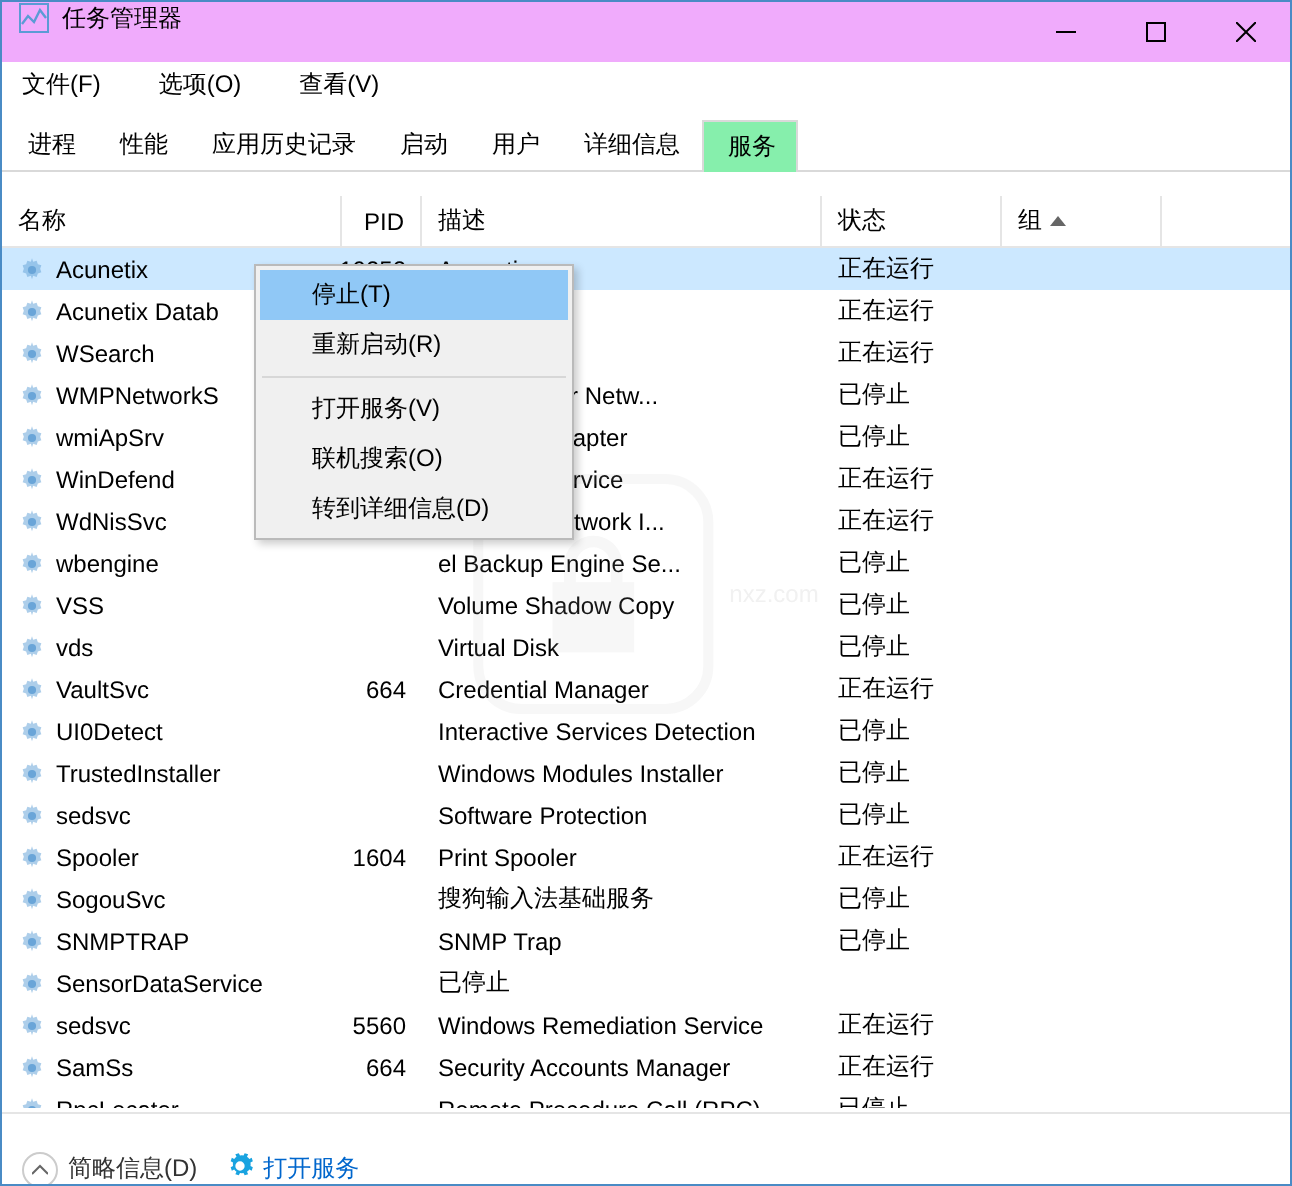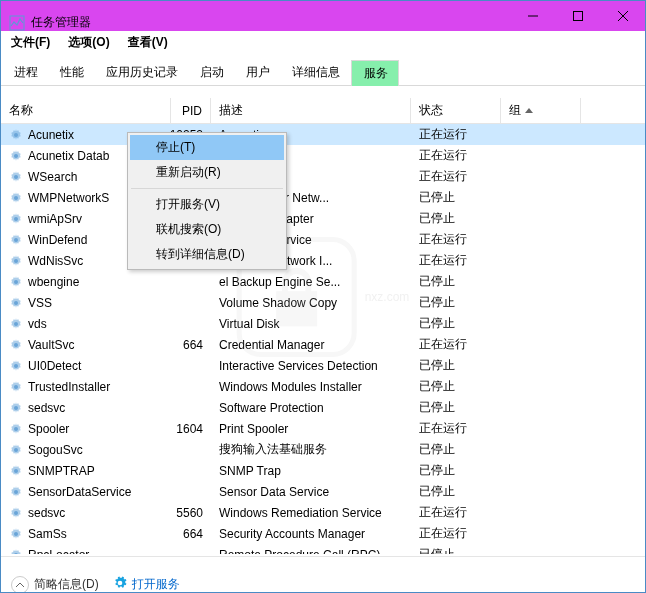--- a/index.html
+++ b/index.html
@@ -1,24 +1,24 @@
 <!DOCTYPE html>
 <html><head>
 <meta charset="utf-8">
 <style>
 * { margin: 0; padding: 0; box-sizing: border-box; font-family: "Microsoft YaHei", "Segoe UI", sans-serif; font-size: 12px; }
 body { width: 646px; height: 593px; background: #fff; border: 1px solid #4a8bc5; position: relative; overflow: hidden; }
 
-.titlebar { height: 30px; display: flex; align-items: flex-end; padding-left: 8px; background: #d946ef; }
+.titlebar { height: 30px; display: flex; align-items: flex-start; padding-left: 8px; background: #f0abfc; }
 .titlebar .icon { width: 16px; height: 16px; margin-right: 6px; }
 .titlebar .title { flex: 1; }
 .winbtns { display: flex; height: 30px; }
 .winbtn { width: 45px; display: flex; align-items: center; justify-content: center; }
 
-.menubar { height: 22px; display: flex; align-items: center; padding-left: 4px; gap: 6px; font-weight: bold; }
+.menubar { height: 22px; display: flex; align-items: center; padding-left: 4px; gap: 17px; }
 .menubar .mi { padding: 2px 6px; }
 
 .tabbar { display: flex; border-bottom: 1px solid #d9d9d9; padding-left: 2px; padding-top: 6px; }
 .tab { padding: 4px 10px; border: 1px solid transparent; border-bottom: none; position: relative; }
 .tab.active { border-color: #d9d9d9; background: #86efac; top: 1px; padding-left: 12px; }
 
 .headerrow { display: flex; height: 26px; align-items: center; border-bottom: 1px solid #e5e5e5; margin-top: 12px; }
 .headerrow .hc { padding: 4px 8px; border-right: 1px solid #e5e5e5; height: 100%; display: flex; align-items: center; white-space: nowrap; overflow: hidden; }
 .headerrow .hc.sorted::after { content: ''; display: inline-block; margin-left: 4px; width: 0; height: 0; border-left: 4px solid transparent; border-right: 4px solid transparent; border-bottom: 5px solid #666; }
 
@@ -326,21 +326,20 @@
     </div>
     <div class="row">
       <div class="cell name c-name">
         <span class="svc-icon"><svg viewBox="0 0 24 24">
             <circle cx="12" cy="12" r="3.5" fill="#6aa5d8"></circle>
             <path fill="#6aa5d8" d="M12 2l1 3 3-1 1 3 3 1-1 3 1 3-3 1-1 3-3-1-1 3-1-3-3 1-1-3-3-1 1-3-1-3 3-1 1-3 3 1z" opacity="0.55"></path>
           </svg></span>
         <span>SensorDataService</span>
       </div>
       <div class="cell c-pid"></div>
-      <div class="cell c-desc">Sensor Data Service</div>
       <div class="cell c-status">已停止</div>
       <div class="cell c-group"></div>
     </div>
     <div class="row">
       <div class="cell name c-name">
         <span class="svc-icon"><svg viewBox="0 0 24 24">
             <circle cx="12" cy="12" r="3.5" fill="#6aa5d8"></circle>
             <path fill="#6aa5d8" d="M12 2l1 3 3-1 1 3 3 1-1 3 1 3-3 1-1 3-3-1-1 3-1-3-3 1-1-3-3-1 1-3-1-3 3-1 1-3 3 1z" opacity="0.55"></path>
           </svg></span>
         <span>sedsvc</span>

